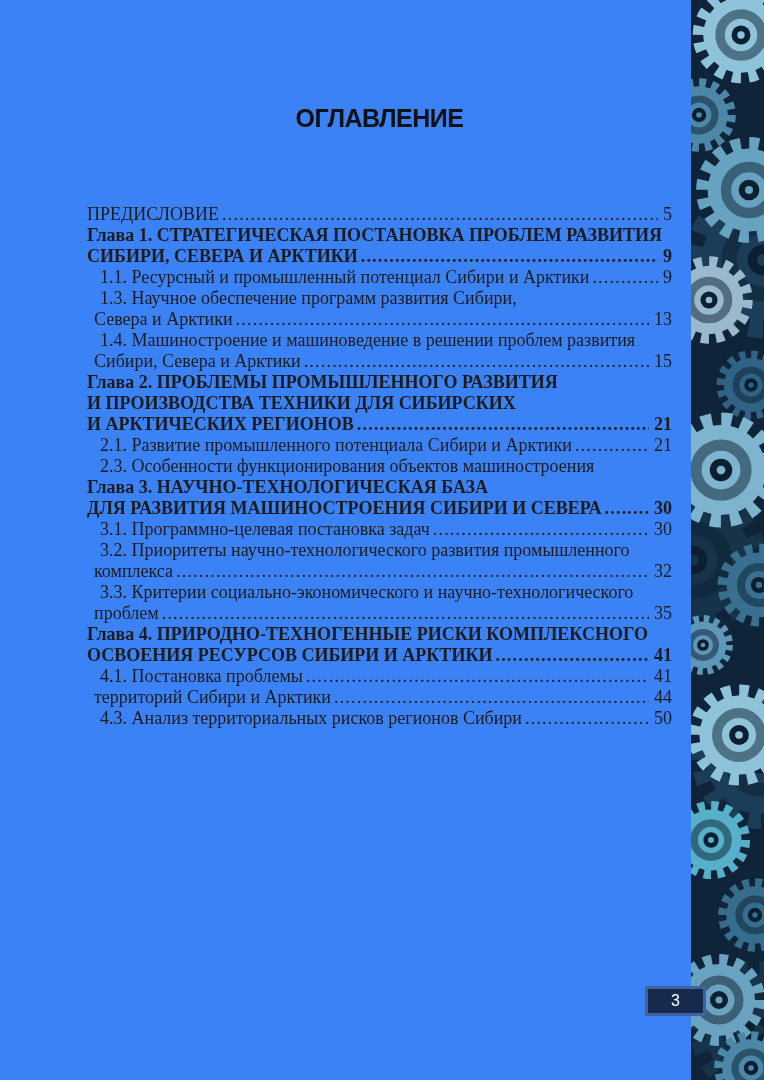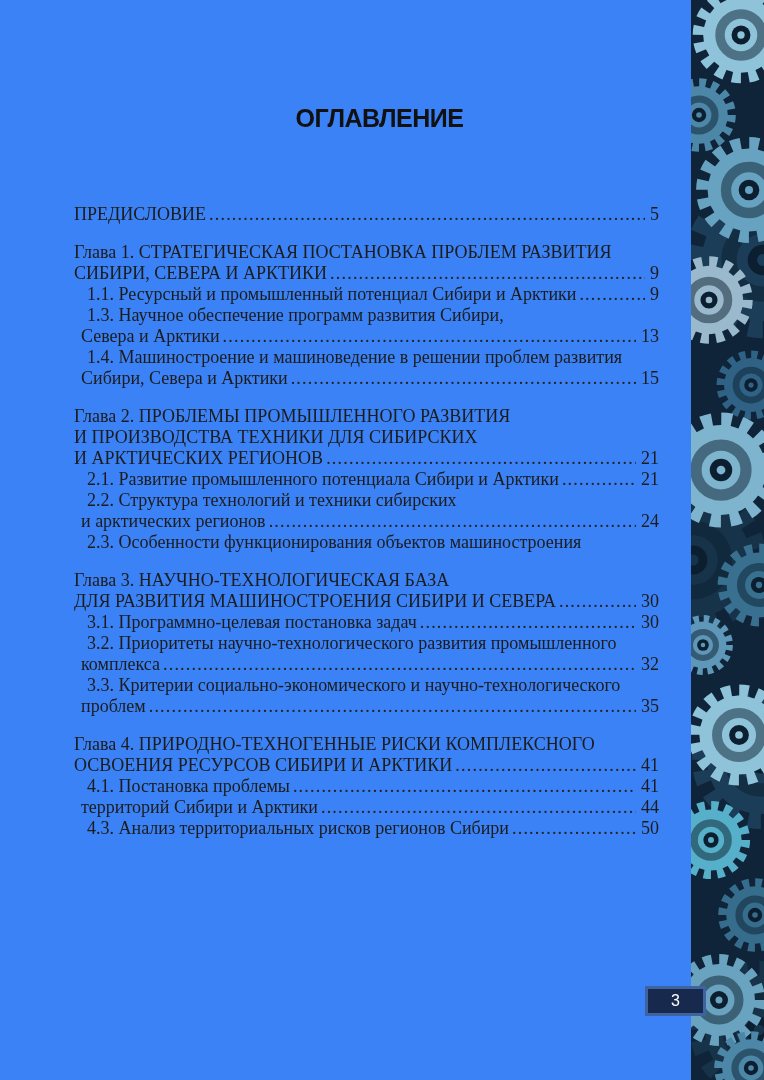--- a/index.html
+++ b/index.html
@@ -5,23 +5,23 @@
   html,body{margin:0;padding:0;background:#e8e8e8;}
   .page{
     position:relative;width:764px;height:1080px;background:#3b82f6;
     overflow:hidden;font-family:"Liberation Serif", serif;color:#1c1c1c;
   }
   .page-title{
     position:absolute;top:104px;left:87px;width:585px;text-align:center;
     font-family:"Liberation Sans", sans-serif;font-weight:700;font-size:25px;
     letter-spacing:-0.5px;color:#111;
   }
-  .toc{position:absolute;top:204px;left:74px;width:585px;}
+  .toc{position:absolute;top:204px;left:87px;width:585px;}
   .entry{margin:0;}
-  .entry.chapter{margin-top:17px;}
+  .entry.chapter{font-weight:bold;}
   .line{
     display:flex;align-items:baseline;height:21px;line-height:21px;
     font-size:18px;white-space:nowrap;
   }
   .entry.sub .line{padding-left:7px;}
   .entry.sub .line.first{padding-left:13px;}
   .t{flex:0 0 auto;}
   .leader{
     flex:1 1 auto;min-width:0;overflow:hidden;white-space:nowrap;
     margin-left:3px;letter-spacing:1.2px;color:#222;
@@ -103,30 +103,20 @@
           <span class="t">И АРКТИЧЕСКИХ РЕГИОНОВ</span>
           <span class="leader"></span>
           <span class="pg">21</span>
         </div>
       </div>
       <div class="entry sub">
         <div class="line first">
           <span class="t">2.1. Развитие промышленного потенциала Сибири и Арктики</span>
           <span class="leader"></span>
           <span class="pg">21</span>
-        </div>
-      </div>
-      <div class="entry sub">
-        <div class="line first">
-          <span class="t">2.2. Структура технологий и техники сибирских</span>
-        </div>
-        <div class="line">
-          <span class="t">и арктических регионов</span>
-          <span class="leader"></span>
-          <span class="pg">24</span>
         </div>
       </div>
       <div class="entry sub">
         <div class="line first">
           <span class="t">2.3. Особенности функционирования объектов машиностроения</span>
         </div>
       </div>
       <div class="entry chapter">
         <div class="line first">
           <span class="t">Глава 3. НАУЧНО-ТЕХНОЛОГИЧЕСКАЯ БАЗА</span>

